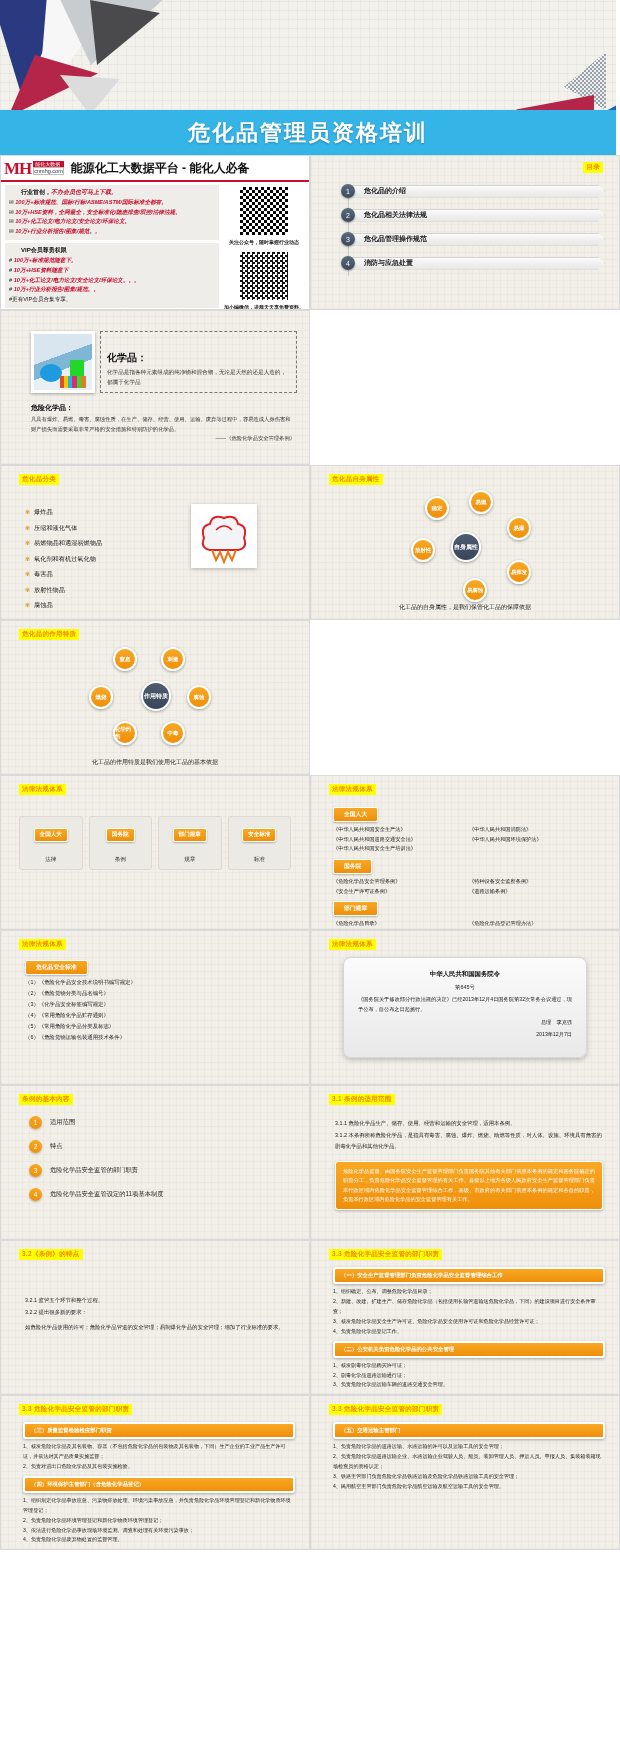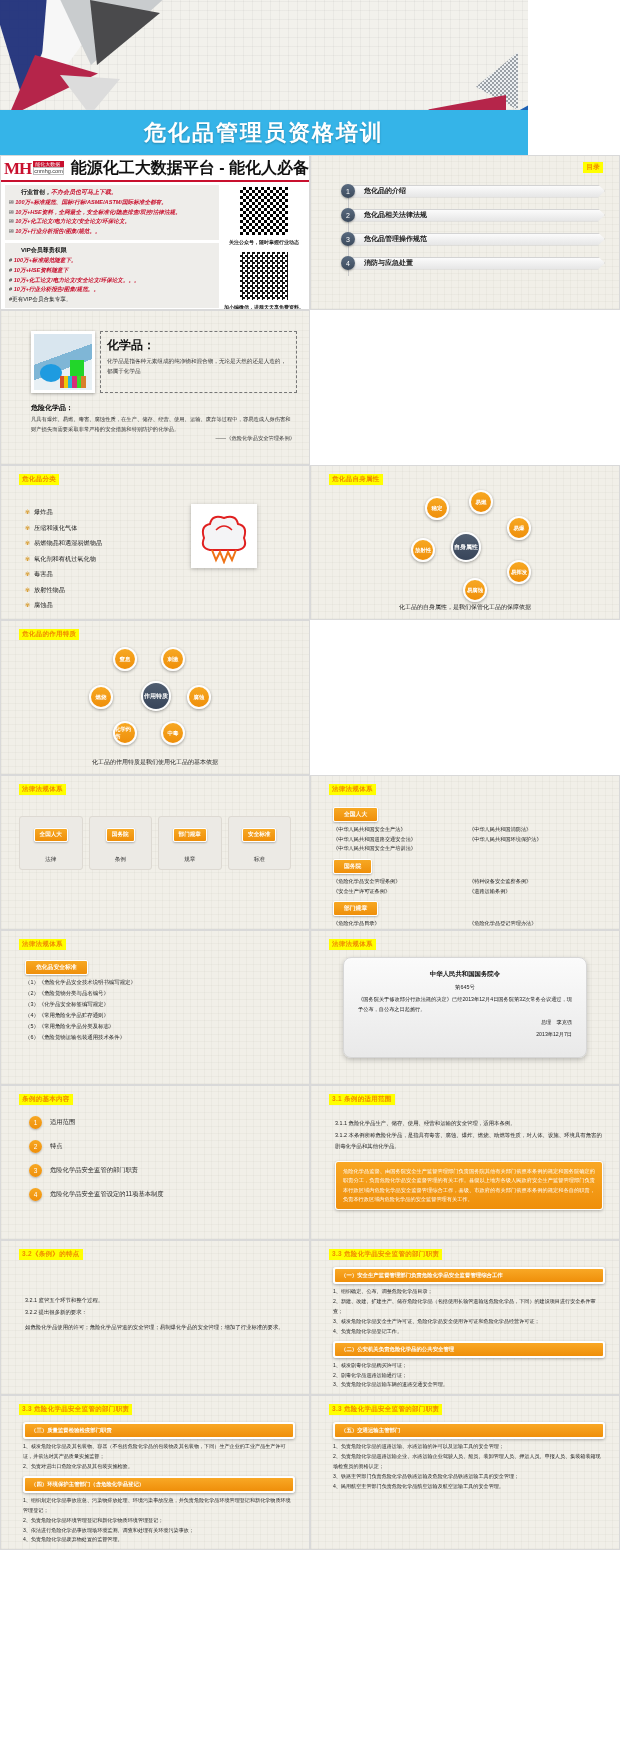--- a/index.html
+++ b/index.html
@@ -6,21 +6,21 @@
   body {
     width: 620px;
     background: #ffffff;
     font-family: "Liberation Sans", "DejaVu Sans", sans-serif;
     -webkit-font-smoothing: antialiased;
   }
   .deck { width:620px; }
 
   
   .cover {
-    position: relative; width:528px; height:155px; overflow:hidden;
+    position: relative; width:616px; height:155px; overflow:hidden;
     background:
       repeating-linear-gradient(0deg, rgba(0,0,0,.035) 0 1px, transparent 1px 9px),
       repeating-linear-gradient(90deg, rgba(0,0,0,.035) 0 1px, transparent 1px 9px),
       #f2f1ec;
   }
   .cover .poly { position:absolute; }
   .cover-title-bar {
     position:absolute; left:0; right:0; bottom:0; height:45px;
     background:#35b4e8;
     display:flex; align-items:center; justify-content:center;
@@ -51,21 +51,21 @@
   .infocard { background:#fff; padding:0; }
   .ic-head { display:flex; align-items:stretch; height:26px; border-bottom:2px solid #c8102e; }
   .ic-logo { display:flex; align-items:center; padding:0 3px; }
   .ic-logo .mark {
     font-family:"Liberation Serif", serif; color:#c8102e; font-weight:bold;
     font-size:17px; line-height:1; letter-spacing:-1px;
   }
   .ic-logo .sub { margin-left:2px; }
   .ic-logo .sub .t { background:#c8102e; color:#fff; font-size:5px; padding:0 2px; display:block; }
   .ic-logo .sub .b { color:#333; font-size:5.5px; display:block; border:1px solid #bbb; text-align:center;}
-  .ic-title { flex:1; display:flex; align-items:center; font-size:16px; font-weight:bold; color:#111; padding-left:4px;text-align:center; }
+  .ic-title { flex:1; display:flex; align-items:center; font-size:12px; font-weight:bold; color:#111; padding-left:4px;text-align:center; }
   .ic-body { display:flex; padding:3px 4px; }
   .ic-left { flex:1; }
   .ic-block { background:#eeedea; padding:3px 4px; margin-bottom:3px; }
   .ic-block .ttl { font-size:6px; font-weight:bold; color:#111; margin-bottom:2px; padding-left:12px;}
   .ic-block .ttl em { color:#c8102e; font-style:italic; }
   .ic-li { font-size:5.6px; color:#222; margin:1.6px 0; white-space:nowrap; }
   .ic-li b { color:#c8102e; font-style:italic; }
   .ic-right { width:86px; padding-left:4px; text-align:center; }
   .qr { width:52px; height:52px; margin:0 auto; background:
       repeating-conic-gradient(#000 0% 25%, #fff 0% 50%) 0 0/6px 6px;
@@ -118,21 +118,21 @@
     width:64px; height:62px; flex:none; border:3px solid #fff;
     box-shadow:0 1px 3px rgba(0,0,0,.3);
     background:linear-gradient(160deg,#d9e6ef 0 40%, #7fb6d6 40% 60%, #e8f0f4 60%);
     position:relative; overflow:hidden;
   }
   .chem-img .flaskA{position:absolute;left:6px;bottom:8px;width:22px;height:18px;border-radius:50%;background:#1e9be0;}
   .chem-img .flaskB{position:absolute;right:8px;bottom:4px;width:14px;height:26px;background:#22d62a;}
   .chem-img .tubes{position:absolute;left:26px;bottom:2px;width:26px;height:12px;
      background:linear-gradient(90deg,#d94f2b 0 16%,#f0c808 16% 32%,#2bb1d9 32% 48%,#d92b7a 48% 64%,#3ad92b 64% 80%,#d9802b 80% 100%);}
   .chem-def { flex:1; margin-left:5px; border:1px dashed #777; padding:5px 6px; }
-  .chem-def .ttl { font-size:12px; font-weight:bold; color:#111; margin-bottom:3px; }
+  .chem-def .ttl { font-size:10px; font-weight:bold; color:#111; margin-bottom:3px;margin-top:14px; }
   .chem-def .body { font-size:5.6px; color:#333; line-height:1.7; }
   .chem-bottom { position:absolute; left:30px; right:14px; top:92px; }
   .chem-bottom .ttl { font-size:7px; font-weight:bold; color:#111; margin-bottom:2px; }
   .chem-bottom .body { font-size:5.3px; color:#333; line-height:1.8; }
 
   
   .bullets { position:absolute; left:24px; top:42px; }
   .bullets li { list-style:none; font-size:6.2px; color:#222; margin-bottom:6.5px; position:relative; padding-left:9px;}
   .bullets li:before{ content:"✾"; position:absolute; left:0; color:#d79a2b; font-size:6px;}
   .boom {

